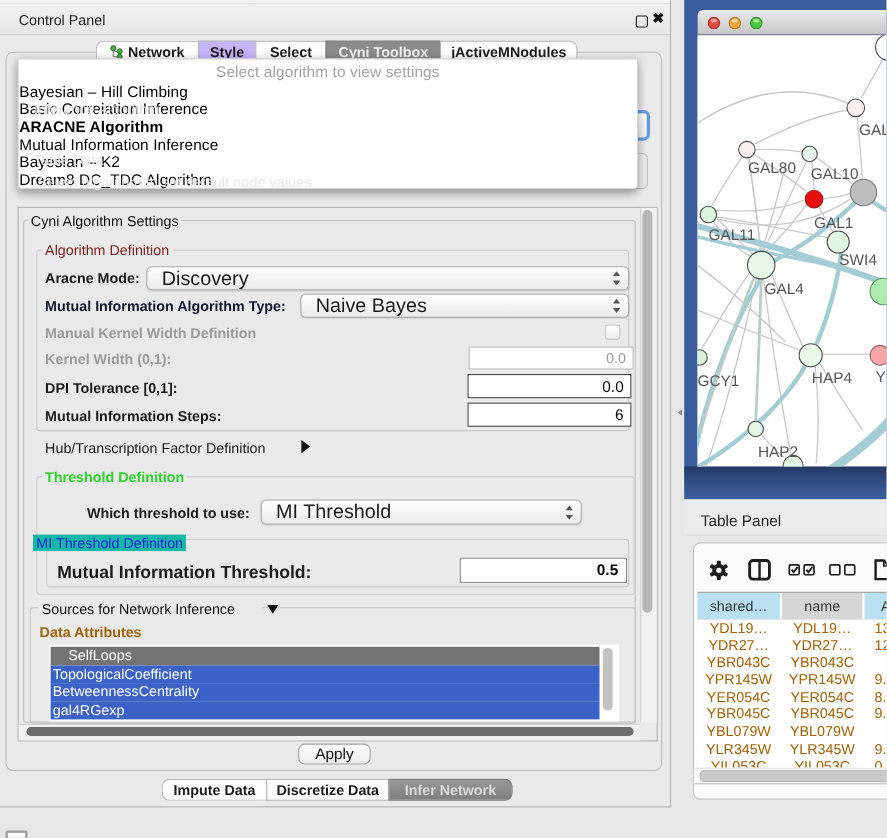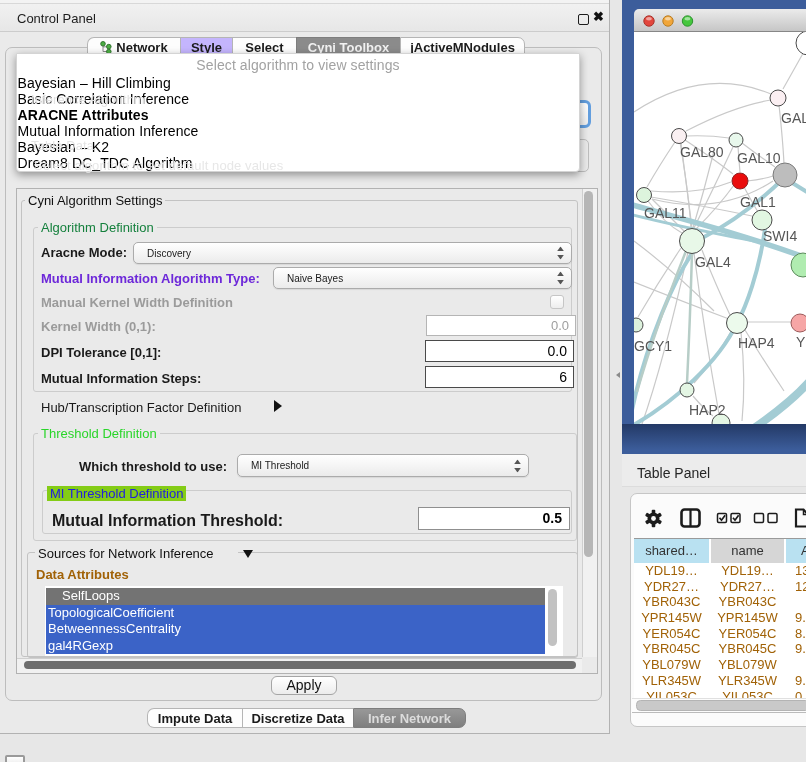--- a/index.html
+++ b/index.html
@@ -1,21 +1,21 @@
 <!DOCTYPE html>
 <html><head>
 <meta charset="utf-8">
 <style>
   html,body{margin:0;padding:0;}
   body{width:806px;height:762px;position:relative;overflow:hidden;
        font-family:"Liberation Sans",sans-serif;background:#e7e7e7;}
   .abs{position:absolute;}
   .b{font-weight:bold;}
   .combo{border:1px solid #ababab;border-radius:5px;background:linear-gradient(#ffffff,#ebebeb);
-         font-size:10px;color:#1a1a1a;display:flex;align-items:center;box-shadow:0 1px 1px rgba(0,0,0,0.08);}
+         font-size:18px;color:#1a1a1a;display:flex;align-items:center;box-shadow:0 1px 1px rgba(0,0,0,0.08);}
   .carr{position:absolute;right:7px;top:50%;transform:translateY(-50%);}
   .trow{height:15.7px;line-height:15.7px;position:relative;}
   .trow span:first-child{position:absolute;left:0;width:75px;text-align:center;}
   .trow span:nth-child(2){position:absolute;left:77px;width:73px;text-align:center;}
   .trow i{position:absolute;left:161px;font-style:normal;}
 </style>
 </head>
 <body>
 
 <div class="abs" id="cpwin" style="left:0;top:0;width:609px;height:733px;background:#eaeaea;border-right:1px solid #b2b2b2;border-bottom:1px solid #b2b2b2;"></div>
@@ -45,82 +45,82 @@
 <div class="abs" style="left:36px;top:100px;width:549px;height:22px;border:3px solid #639ede;border-radius:6px;background:linear-gradient(#ffffff,#eeeeee);"></div>
 <div class="abs" style="left:30px;top:139px;width:557px;height:31px;border:1px solid #bdbdbd;border-radius:5px;"></div>
 
 <div class="abs" id="popup" style="left:16px;top:53px;width:562px;height:117px;background:#ffffff;border:1px solid #d4d4d4;border-radius:0 0 4px 4px;box-shadow:0 3px 9px rgba(0,0,0,0.38);font-size:14px;letter-spacing:0.1px;">
   <div style="position:absolute;left:14px;top:38px;color:#e2e2e2;font-size:13px;">Inference Algorithm</div>
   <div style="position:absolute;left:14px;top:84px;color:#e4e4e4;font-size:13px;">Table Data</div>
   <div style="position:absolute;left:17px;top:104px;color:#e7e7e7;font-size:13px;">Select algorithm to set default node values</div>
   <div style="height:21px;text-align:center;color:#a2a2a2;line-height:22px;position:relative;">Select algorithm to view settings</div>
   <div style="height:16px;line-height:16px;padding-left:0.5px;">Bayesian – Hill Climbing</div>
   <div style="height:16px;line-height:16px;padding-left:0.5px;">Basic Correlation Inference</div>
-  <div style="height:16px;line-height:16px;padding-left:0.5px;font-weight:bold;">ARACNE Attributes</div>
+  <div style="height:16px;line-height:16px;padding-left:0.5px;font-weight:bold;">ARACNE Algorithm</div>
   <div style="height:16px;line-height:16px;padding-left:0.5px;">Mutual Information Inference</div>
   <div style="height:16px;line-height:16px;padding-left:0.5px;">Bayesian – K2</div>
   <div style="height:16px;line-height:16px;padding-left:0.5px;">Dream8 DC_TDC Algorithm</div>
 </div>
 
 <div class="abs" style="left:16px;top:188px;width:580px;height:484px;border:1px solid #b2b2b2;background:#eaeaea;"></div>
 
 <div class="abs" style="left:582px;top:189px;width:14px;height:468px;background:#f1f1f1;border-left:1px solid #cfcfcf;"></div>
 <div class="abs" style="left:584px;top:191px;width:9px;height:366px;background:#b6b6b6;border-radius:5px;"></div>
 
 <div class="abs" style="left:17px;top:658px;width:565px;height:14px;background:#f1f1f1;border-top:1px solid #cfcfcf;"></div>
 <div class="abs" style="left:24px;top:661px;width:552px;height:8px;background:#6d6d6d;border-radius:4px;"></div>
 
 <div class="abs" style="left:21px;top:200px;width:555px;height:455px;border:1px solid #c3c3c3;border-radius:3px;"></div>
 <div class="abs" style="left:25px;top:193px;background:#eaeaea;padding:0 3px;font-size:13px;color:#111;">Cyni Algorithm Settings</div>
 
 <div class="abs" style="left:33px;top:227px;width:537px;height:163px;border:1px solid #cccccc;border-radius:3px;"></div>
-<div class="abs" style="left:38px;top:220px;background:#eaeaea;padding:0 3px;font-size:13px;color:#15803d;">Algorithm Definition</div>
+<div class="abs" style="left:38px;top:220px;background:#eaeaea;padding:0 3px;font-size:13px;color:#7f1d1d;">Algorithm Definition</div>
 
 <div class="abs b" style="left:41px;top:245px;font-size:13px;color:#1a1a1a;">Aracne Mode:</div>
 <div class="abs combo" style="left:133px;top:242px;width:437px;height:20px;">
   <span style="padding-left:13px;">Discovery</span>
     <svg class="carr" width="7" height="13" viewBox="0 0 7 13">
       <path d="M3.5 0 L6.8 4.4 H0.2 Z" fill="#555"></path>
       <path d="M3.5 13 L0.2 8.6 H6.8 Z" fill="#555"></path>
     </svg>
 </div>
-<div class="abs b" style="left:41px;top:271px;font-size:13px;color:#6d28d9;">Mutual Information Algorithm Type:</div>
+<div class="abs b" style="left:41px;top:271px;font-size:13px;color:#0f172a;">Mutual Information Algorithm Type:</div>
 <div class="abs combo" style="left:273px;top:267px;width:297px;height:20px;">
   <span style="padding-left:13px;">Naive Bayes</span>
     <svg class="carr" width="7" height="13" viewBox="0 0 7 13">
       <path d="M3.5 0 L6.8 4.4 H0.2 Z" fill="#555"></path>
       <path d="M3.5 13 L0.2 8.6 H6.8 Z" fill="#555"></path>
     </svg>
 </div>
 <div class="abs b" style="left:41px;top:295px;font-size:13px;color:#9b9b9b;">Manual Kernel Width Definition</div>
 <div class="abs" style="left:550px;top:295px;width:12px;height:12px;border:1px solid #c6c6c6;border-radius:3px;background:linear-gradient(#ffffff,#ededed);"></div>
 <div class="abs b" style="left:41px;top:319px;font-size:13px;color:#9b9b9b;">Kernel Width (0,1):</div>
 <div class="abs" style="left:426px;top:315px;width:142px;height:19px;border:1px solid #b5b5b5;background:#fff;font-size:13px;color:#9e9e9e;text-align:right;line-height:19px;padding-right:6px;">0.0</div>
 <div class="abs b" style="left:41px;top:345px;font-size:13px;color:#1a1a1a;">DPI Tolerance [0,1]:</div>
 <div class="abs" style="left:425px;top:340px;width:141px;height:20px;border:1.5px solid #4a4a4a;background:#fff;font-size:14px;color:#000;text-align:right;line-height:20px;padding-right:6px;">0.0</div>
 <div class="abs b" style="left:41px;top:371px;font-size:13px;color:#1a1a1a;">Mutual Information Steps:</div>
 <div class="abs" style="left:425px;top:366px;width:141px;height:20px;border:1.5px solid #4a4a4a;background:#fff;font-size:14px;color:#000;text-align:right;line-height:20px;padding-right:6px;">6</div>
 
 <div class="abs" style="left:41px;top:400px;font-size:13px;color:#1a1a1a;">Hub/Transcription Factor Definition</div>
 <div class="abs" style="left:274px;top:400px;width:0;height:0;border-left:8px solid #111;border-top:6.5px solid transparent;border-bottom:6.5px solid transparent;"></div>
 
 <div class="abs" style="left:33px;top:433px;width:542px;height:106px;border:1px solid #cccccc;border-radius:3px;"></div>
-<div class="abs" style="left:38px;top:426px;background:#eaeaea;padding:0 3px;font-size:13px;color:#2ad52a;">Threshold Definition</div>
+<div class="abs" style="left:38px;top:426px;background:#eaeaea;padding:0 3px;font-size:13px;color:#2ad52a;font-weight:bold;">Threshold Definition</div>
 
 <div class="abs b" style="left:79px;top:459px;font-size:13px;color:#1a1a1a;">Which threshold to use:</div>
 <div class="abs combo" style="left:237px;top:454px;width:290px;height:21px;">
   <span style="padding-left:13px;">MI Threshold</span>
     <svg class="carr" width="7" height="13" viewBox="0 0 7 13">
       <path d="M3.5 0 L6.8 4.4 H0.2 Z" fill="#555"></path>
       <path d="M3.5 13 L0.2 8.6 H6.8 Z" fill="#555"></path>
     </svg>
 </div>
 
 <div class="abs" style="left:42px;top:490px;width:528px;height:42px;border:1px solid #cccccc;border-radius:3px;"></div>
-<div class="abs" style="left:47px;top:486px;background:#84cc16;padding:0 3px;font-size:13px;color:#2121dd;">MI Threshold Definition</div>
+<div class="abs" style="left:30px;top:486px;background:#14b8a6;padding:0 3px;font-size:13px;color:#2121dd;">MI Threshold Definition</div>
 <div class="abs b" style="left:52px;top:512px;font-size:16px;color:#1a1a1a;">Mutual Information Threshold:</div>
 <div class="abs" style="left:418px;top:507px;width:143px;height:21px;border:1px solid #8f8f8f;background:#fff;font-size:14px;color:#000;text-align:right;line-height:21px;padding-right:7px;font-weight:bold;">0.5</div>
 
 <div class="abs" style="left:27px;top:552px;width:549px;height:104px;border:1px solid #c3c3c3;border-radius:3px;"></div>
 <div class="abs" style="left:35px;top:546px;background:#eaeaea;padding:0 24px 0 3px;font-size:13px;color:#111;">Sources for Network Inference</div>
 <div class="abs" style="left:243px;top:550px;width:0;height:0;border-top:8px solid #111;border-left:5.5px solid transparent;border-right:5.5px solid transparent;"></div>
 <div class="abs b" style="left:36px;top:567px;font-size:13px;color:#a16207;">Data Attributes</div>
 
 <div class="abs" style="left:45px;top:586px;width:518px;height:70px;background:#ffffff;"></div>
 <div class="abs" style="left:46px;top:588px;width:499px;font-size:13px;color:#fff;">

